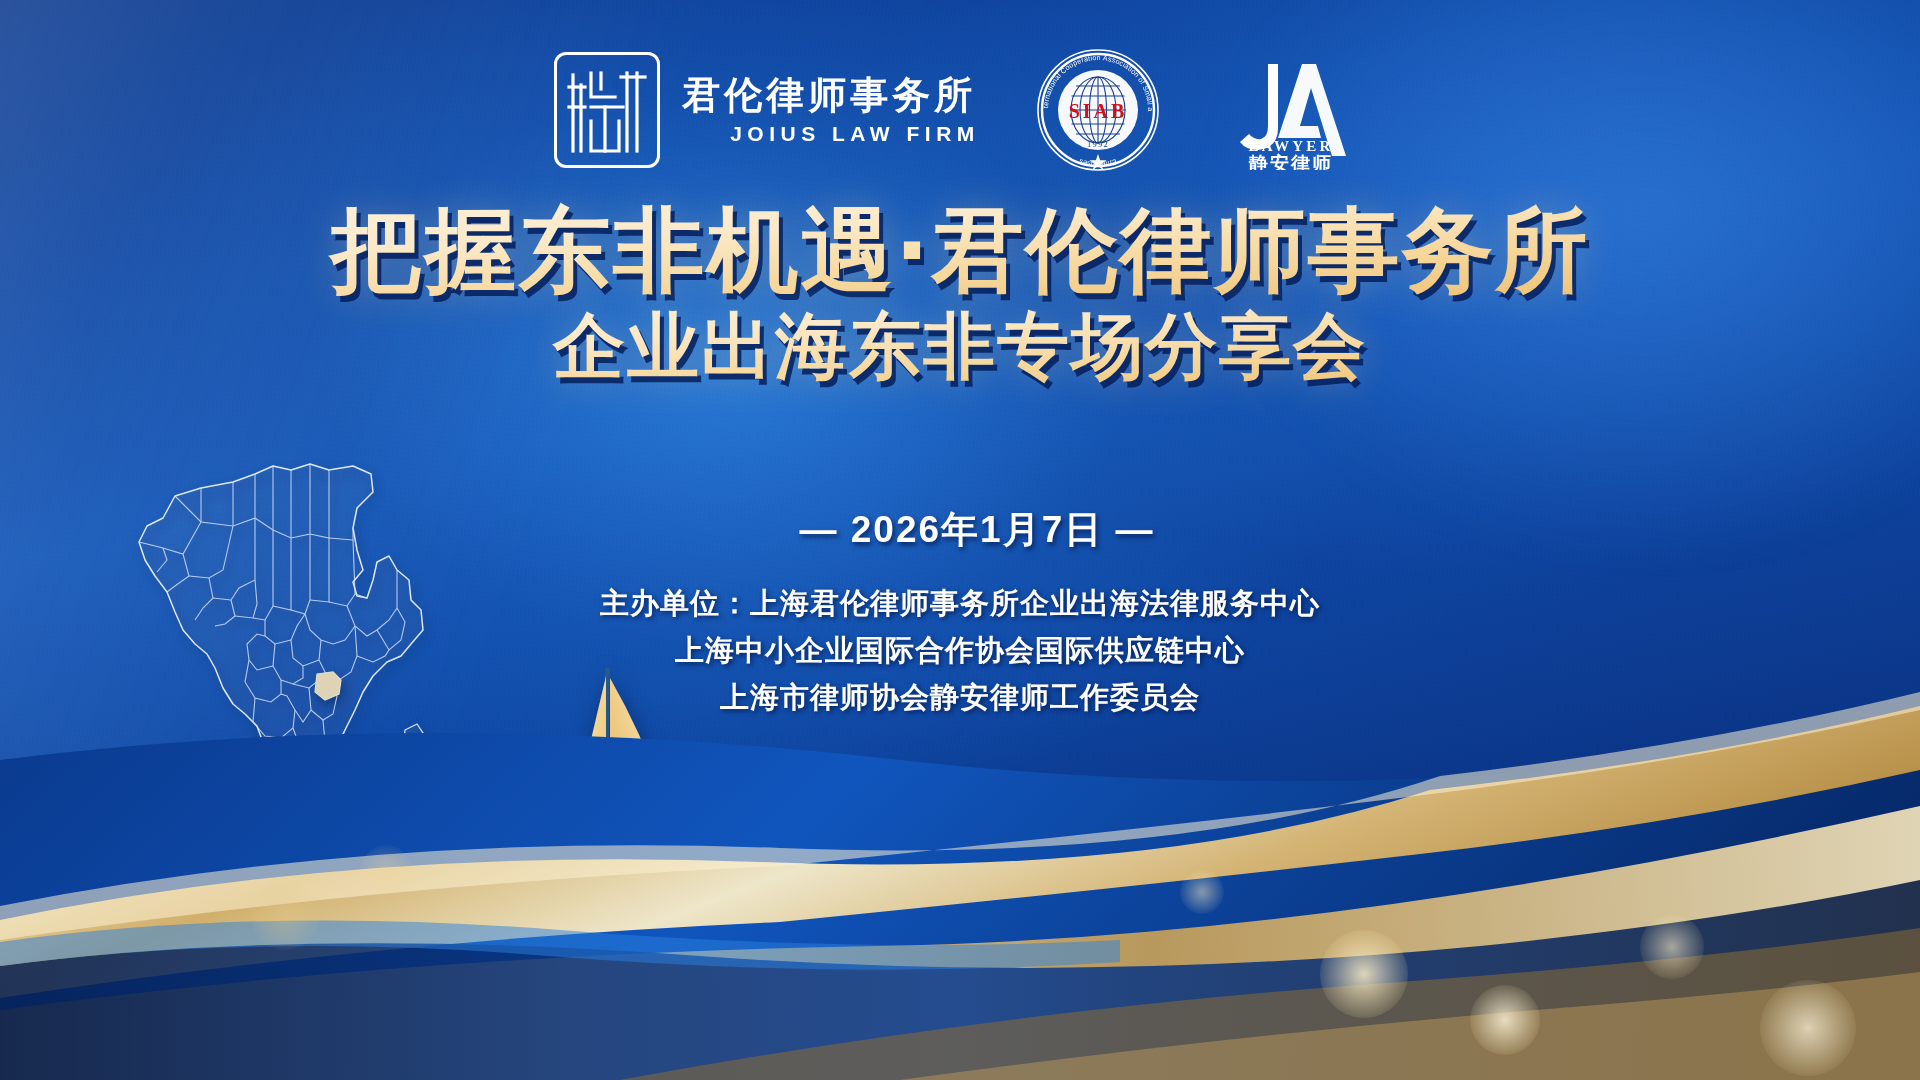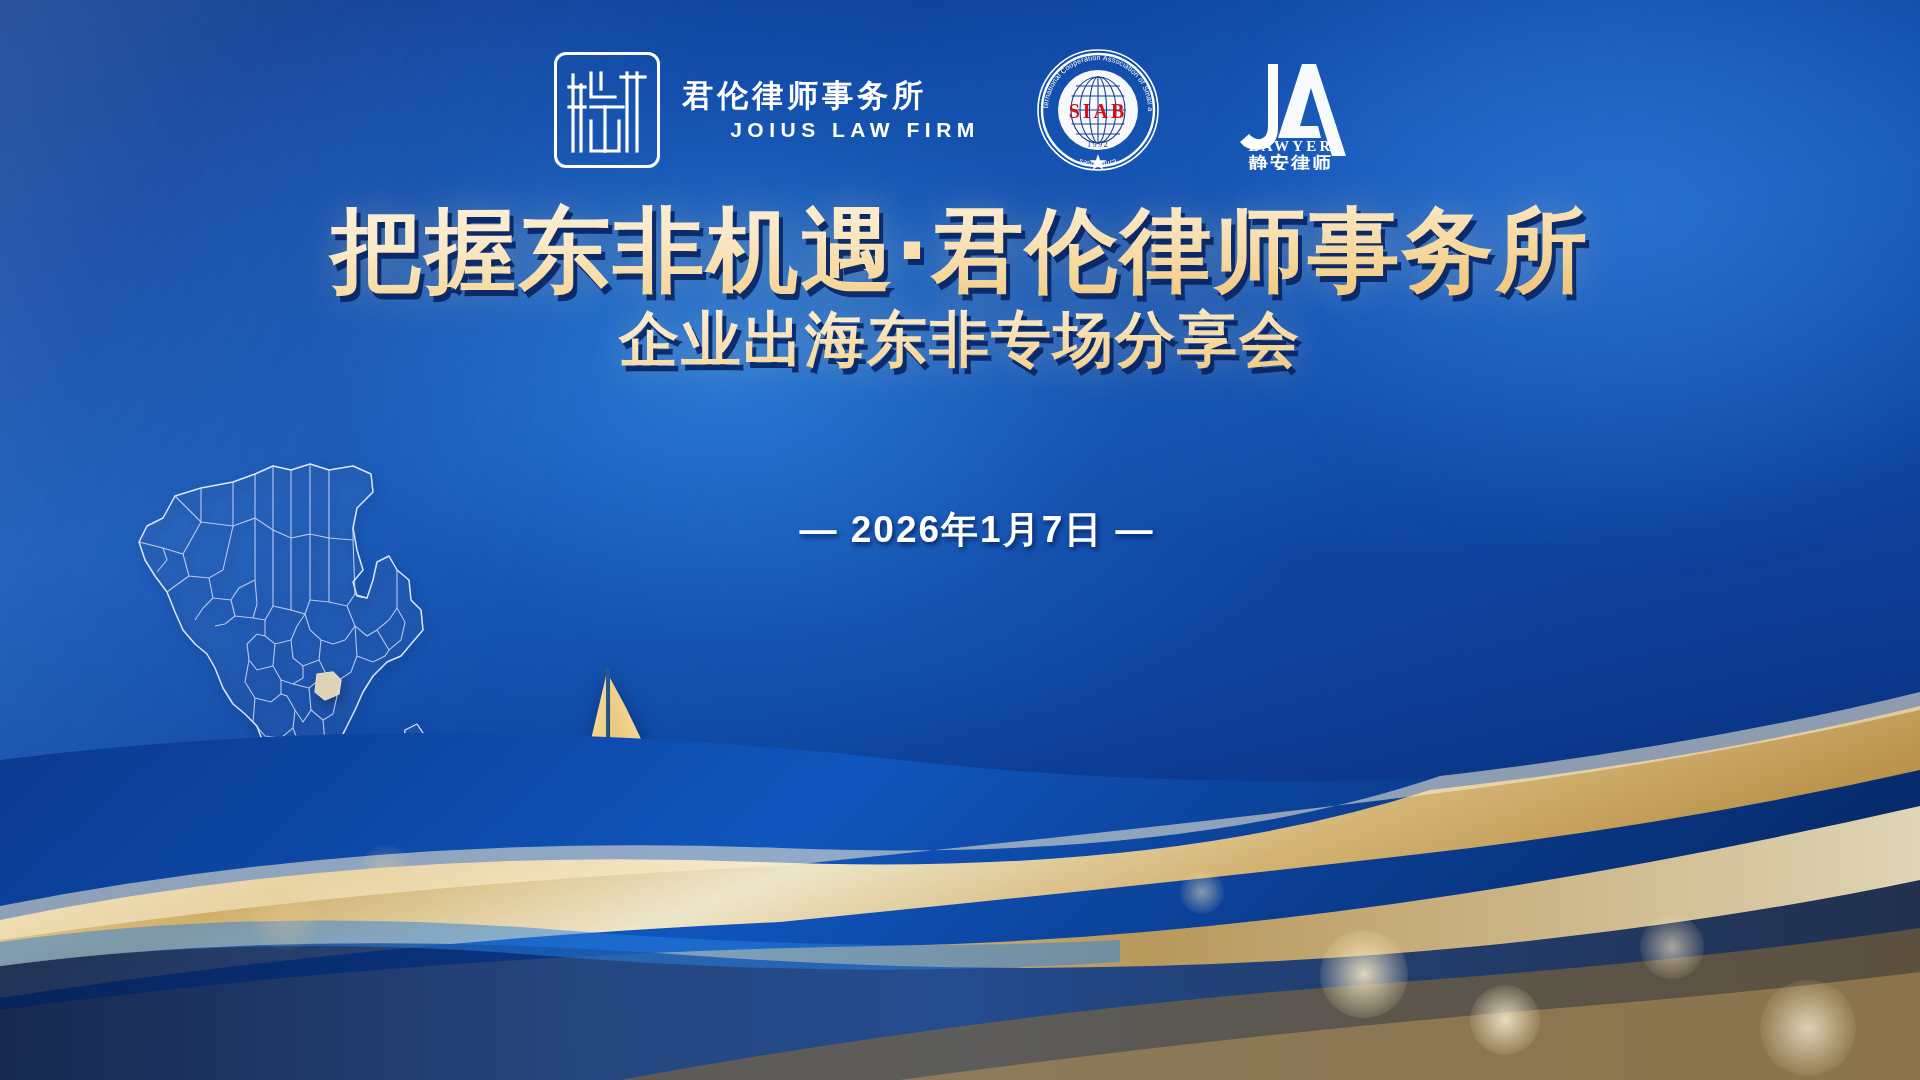--- a/index.html
+++ b/index.html
@@ -32,39 +32,39 @@
     background:radial-gradient(ellipse at center, rgba(70,150,240,.35), rgba(70,150,240,0) 68%);
     filter:blur(30px);pointer-events:none;
   }
 
   
   .logos{position:absolute;top:48px;left:0;right:0;display:flex;justify-content:center;align-items:center;gap:56px;}
   .logo-joius{display:flex;align-items:center;gap:22px;}
   .seal{width:100px;height:110px;border:3px solid #fff;border-radius:12px;position:relative;flex:none;}
   .seal svg{position:absolute;inset:0;}
   .joius-text{display:flex;flex-direction:column;justify-content:center;}
-  .joius-cn{color:#fff;font-size:31px;font-weight:700;letter-spacing:4px;line-height:1.15;
+  .joius-cn{color:#fff;font-size:38px;font-weight:700;letter-spacing:4px;line-height:1.15;
     font-family:"DejaVu Sans","Liberation Sans",sans-serif;}
   .joius-en{color:#fff;font-size:21px;font-weight:700;letter-spacing:5.5px;margin-top:4px;
     font-family:"Liberation Sans",sans-serif;margin-left:48px;}
 
   .siab{width:124px;height:124px;position:relative;flex:none;}
   .ja{width:150px;height:120px;position:relative;flex:none;display:flex;flex-direction:column;align-items:flex-start;}
 
   
   .headline{position:absolute;top:198px;left:0;right:0;text-align:center;pointer-events:none;}
   .hl-line{
     font-family:"DejaVu Sans","Liberation Sans",sans-serif;
     font-weight:700;font-size:92px;line-height:1.16;letter-spacing:2px;
     background:linear-gradient(177deg,#fdf3df 0%,#fbe9c8 34%,#f6d79c 62%,#efc478 86%,#e8b964 100%);
     -webkit-background-clip:text;background-clip:text;color:transparent;
     -webkit-text-fill-color:transparent;
     filter:drop-shadow(4px 6px 0 rgba(5,30,92,.85)) drop-shadow(0 0 18px rgba(255,220,150,.22));
   }
-  .hl-line.second{font-size:60px;}
+  .hl-line.second{font-size:72px;}
 
   .date{
     position:absolute;top:505px;left:0;right:0;text-align:center;
     color:#ffffff;font-size:37px;font-weight:700;letter-spacing:2px;
     font-family:Liberation Sans, sans-serif;
     text-shadow:2px 3px 5px rgba(3,22,70,.75);
     margin-left:34px;
   }
 
   .organizers{
@@ -321,14 +321,19 @@
   <div class="bokeh" style="left:250px;top:880px;width:70px;height:70px;background:radial-gradient(circle,rgba(230,200,140,.35),rgba(230,200,140,.04) 70%);"></div>
   <div class="bokeh" style="left:360px;top:845px;width:52px;height:52px;background:radial-gradient(circle,rgba(240,212,150,.3),rgba(240,212,150,.04) 70%);"></div>
 
   <div class="headline">
     <div class="hl-line">把握东非机遇·君伦律师事务所</div>
     <div class="hl-line second">企业出海东非专场分享会</div>
   </div>
 
   <div class="date">— 2026年1月7日 —</div>
 
+  <div class="organizers">
+    <div>主办单位：上海君伦律师事务所企业出海法律服务中心</div>
+    <div>上海中小企业国际合作协会国际供应链中心</div>
+    <div>上海市律师协会静安律师工作委员会</div>
+  </div>
 
 </div>
 
 </body></html>

